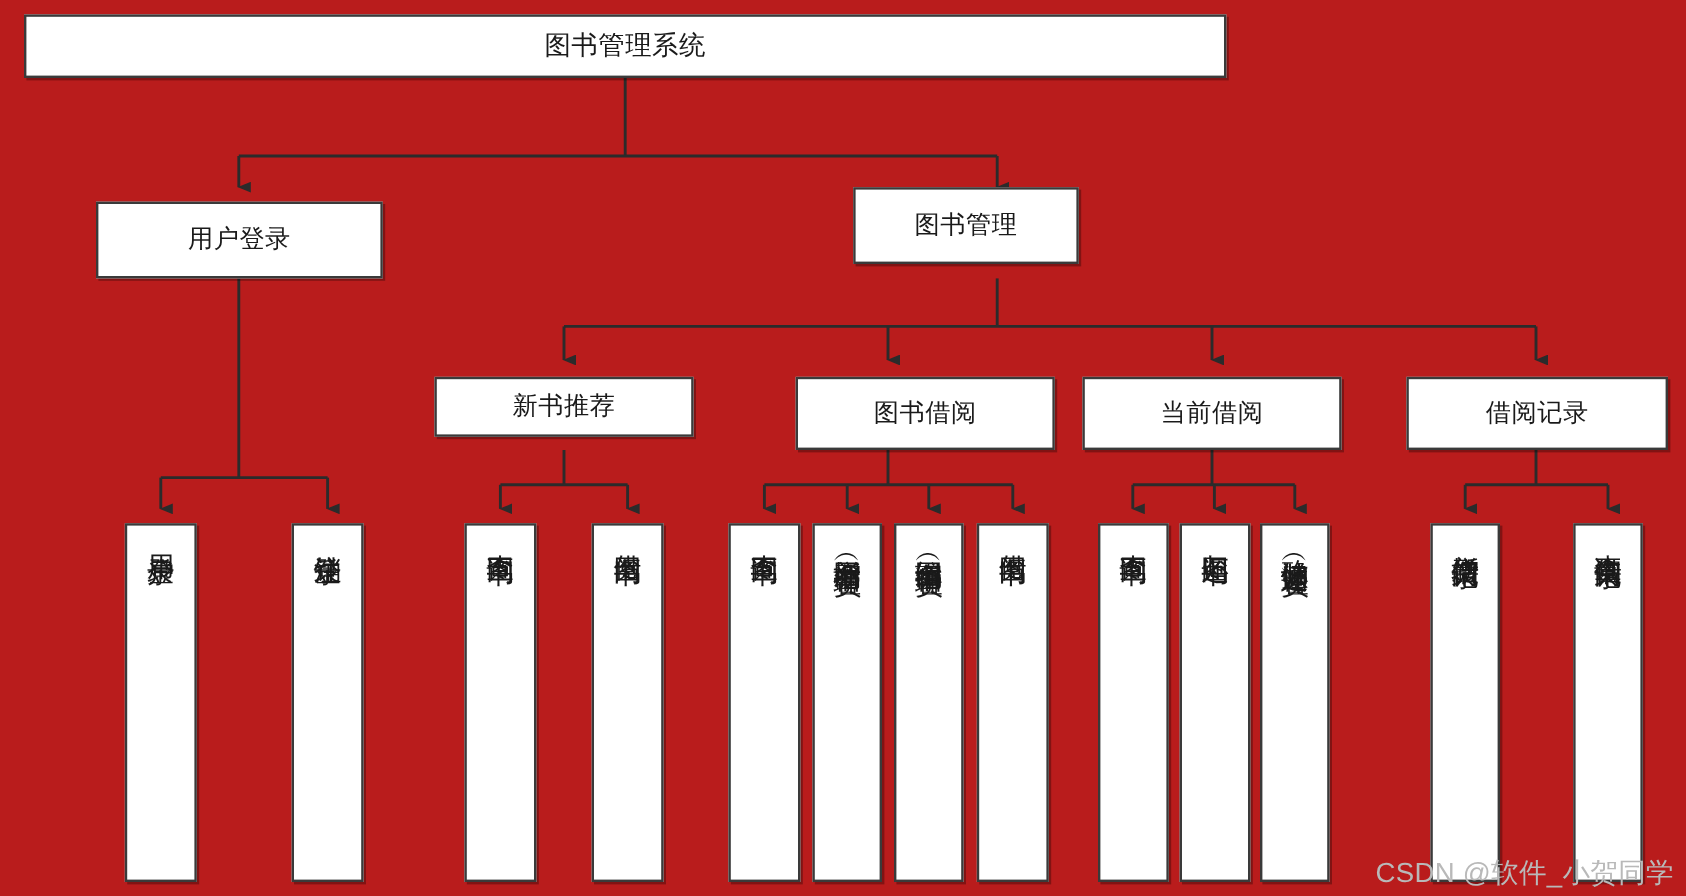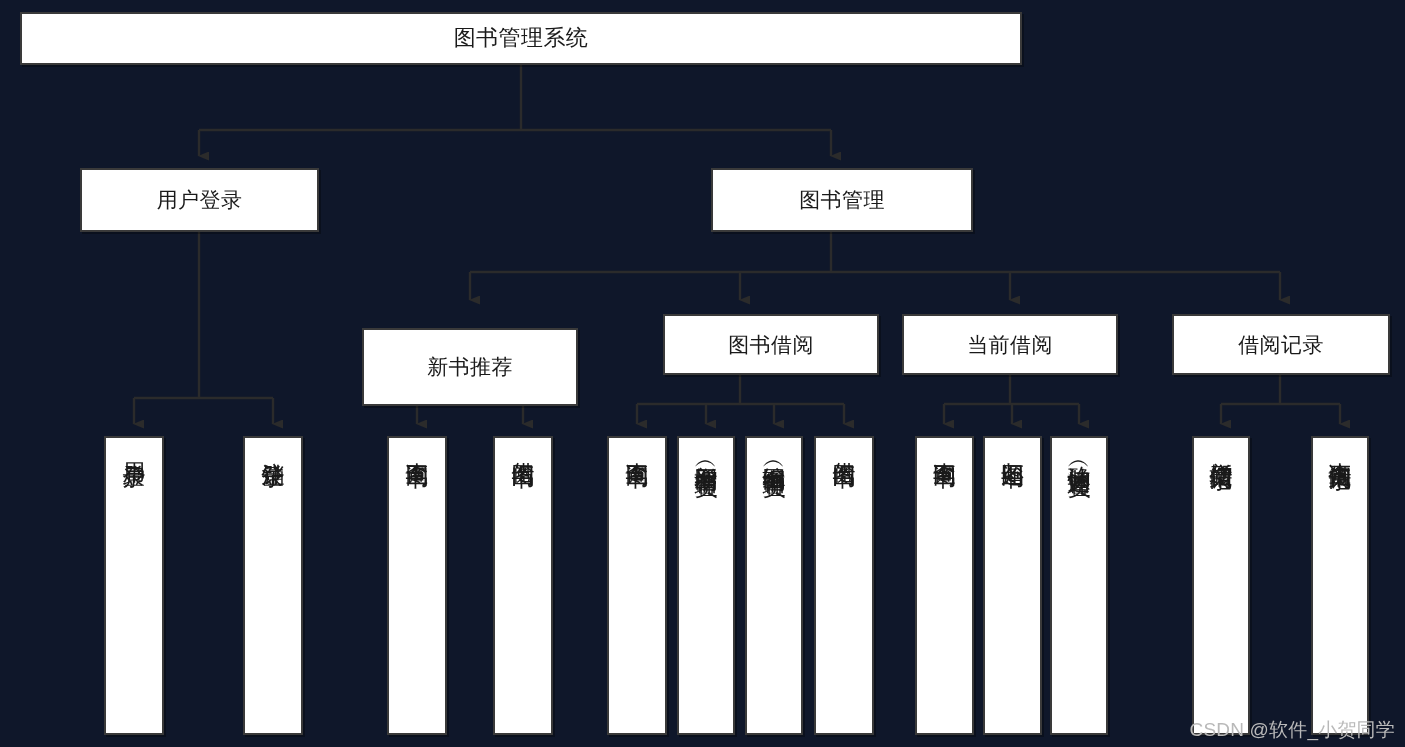--- a/index.html
+++ b/index.html
@@ -7,21 +7,21 @@
     padding: 0;
     background: #ffffff;
   }
   body {
     font-family: "Liberation Sans", "DejaVu Sans", sans-serif;
   }
   #canvas {
     position: relative;
     width: 1405px;
     height: 747px;
-    background: #0f172a;
+    background: #b91c1c;
     overflow: hidden;
   }
   svg.wires {
     position: absolute;
     left: 0;
     top: 0;
     width: 1405px;
     height: 747px;
     pointer-events: none;
   }
@@ -64,21 +64,21 @@
     letter-spacing: 0.06em;
     white-space: nowrap;
   }
   .node.v.tall .label {
     padding-top: 4px;
   }
   .watermark {
     position: absolute;
     right: 10px;
     bottom: 4px;
-    font-size: 19px;
+    font-size: 23px;
     color: #b9b9b9;
     z-index: 3;
     white-space: nowrap;
     letter-spacing: 0.01em;
   }
 </style>
 </head>
 <body>
 
 <div id="canvas">
@@ -133,25 +133,25 @@
     </g>
   </svg>
 
   <div class="node h root" style="left:20px; top:12px; width:1002px; height:53px;">
     <span class="label">图书管理系统</span>
   </div>
 
   <div class="node h" style="left:80px; top:168px; width:239px; height:64px;">
     <span class="label">用户登录</span>
   </div>
-  <div class="node h" style="left:711px; top:168px; width:262px; height:64px;">
+  <div class="node h" style="left:711px; top:156px; width:188px; height:64px;">
     <span class="label">图书管理</span>
   </div>
 
-  <div class="node h" style="left:362px; top:328px; width:216px; height:78px;">
+  <div class="node h" style="left:362px; top:314px; width:216px; height:50px;">
     <span class="label">新书推荐</span>
   </div>
   <div class="node h" style="left:663px; top:314px; width:216px; height:61px;">
     <span class="label">图书借阅</span>
   </div>
   <div class="node h" style="left:902px; top:314px; width:216px; height:61px;">
     <span class="label">当前借阅</span>
   </div>
   <div class="node h" style="left:1172px; top:314px; width:218px; height:61px;">
     <span class="label">借阅记录</span>

